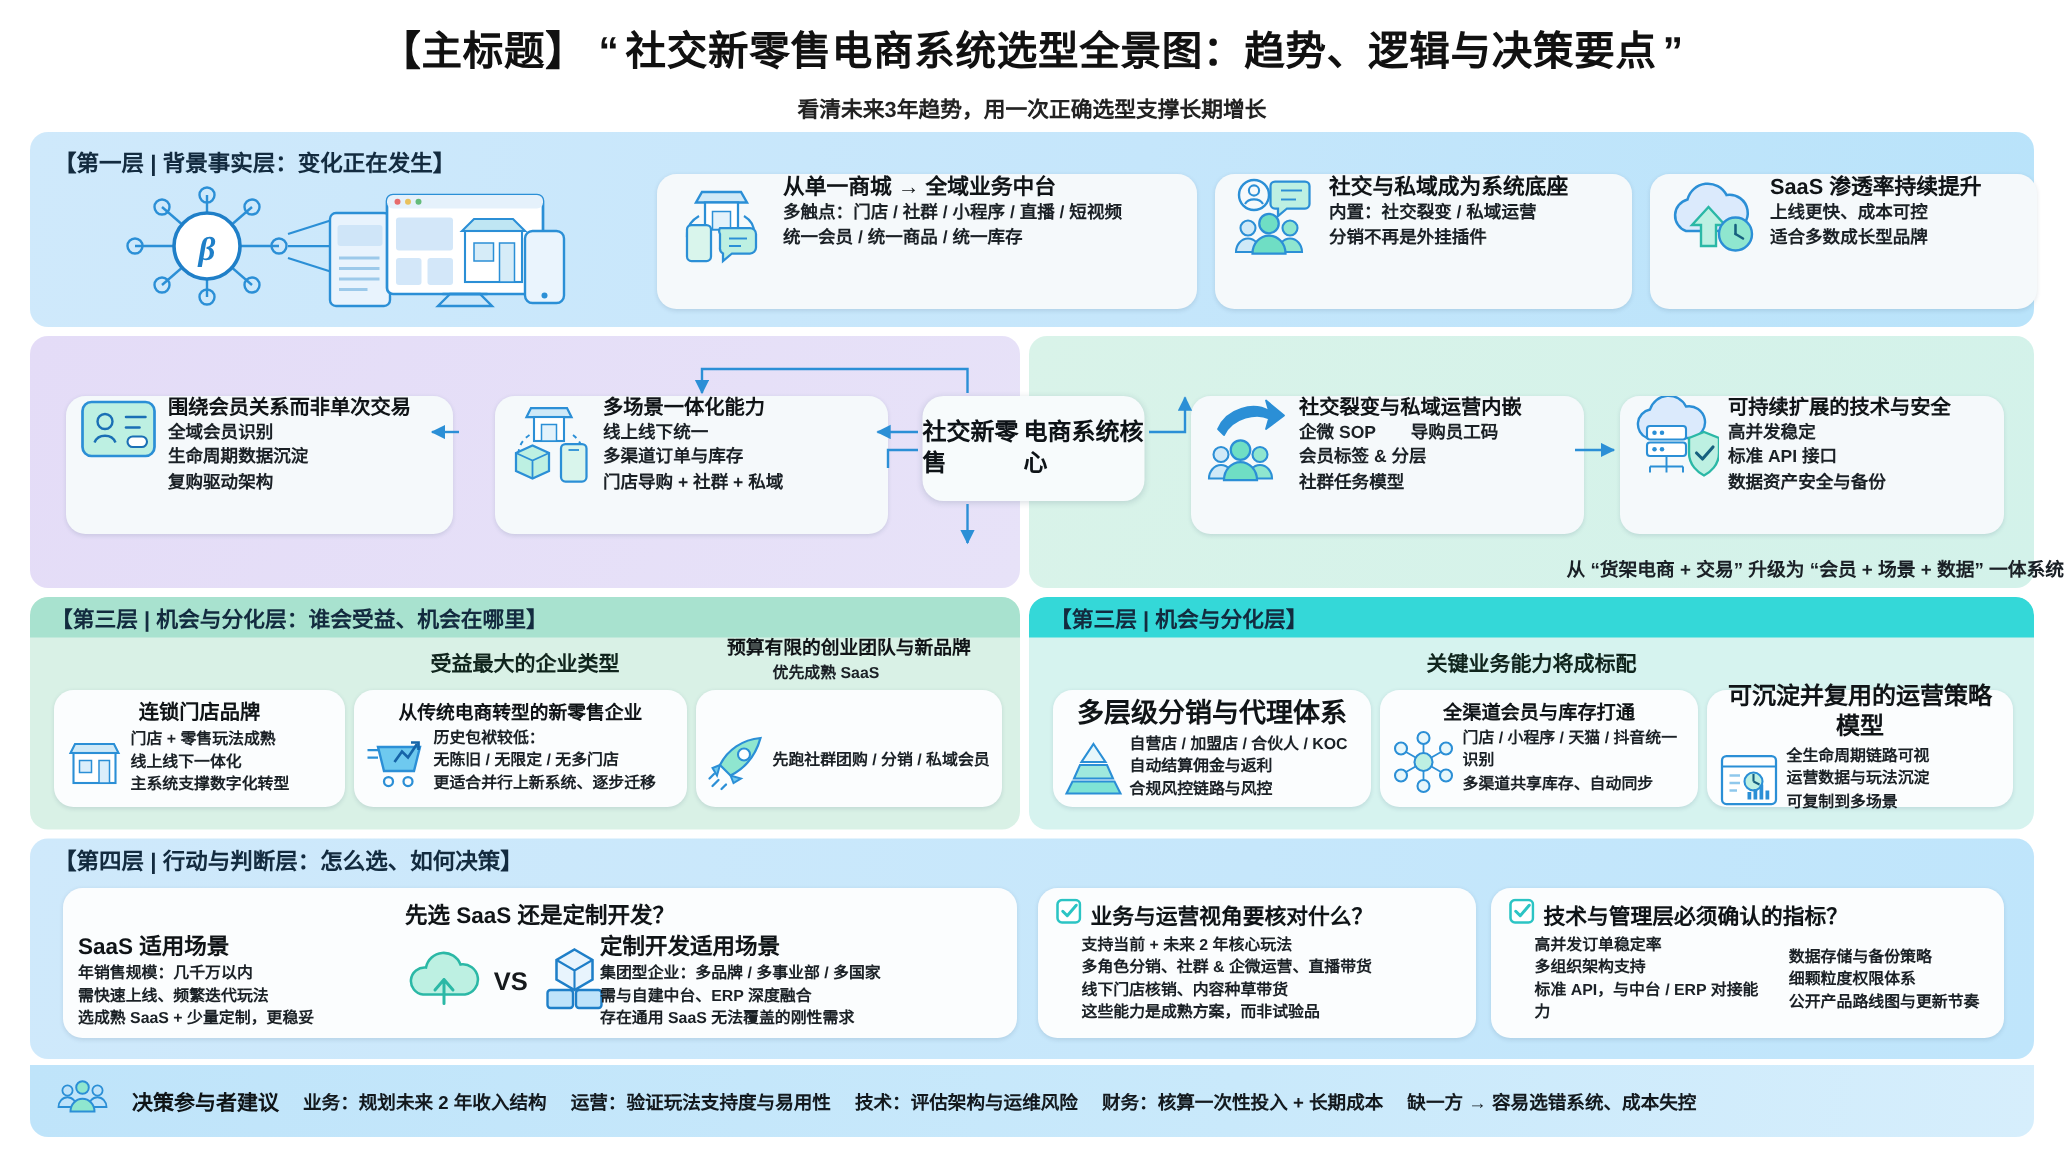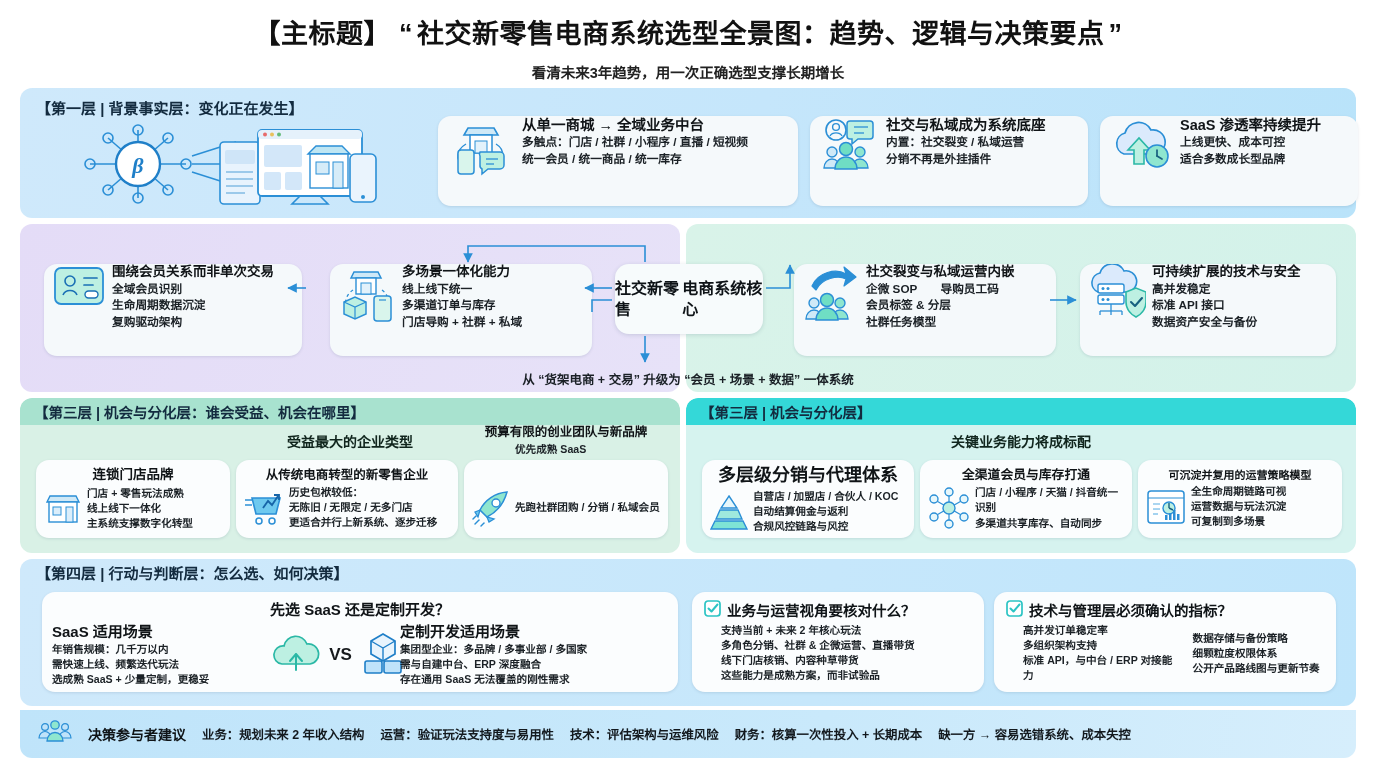--- a/index.html
+++ b/index.html
@@ -61,21 +61,21 @@
   .c-line.xs { font-size: 10.6px; }
 
   .center-title { text-align: center; }
 
   
   .hub { position: absolute; background: #f7fbfc; border-radius: 14px;
          box-shadow: 0 1px 4px rgba(30,60,90,.16); display: flex; 
          align-items: center; justify-content: center; }
   .hub div { font-size: 16px; font-weight: bold; color: #0e1317; line-height: 1.32; }
 
-  .l2-footnote { position: absolute; width: 100%; text-align: center; font-size: 12.5px;
+  .l2-footnote { position: absolute; width: 100%; text-align: right; font-size: 12.5px;
                  font-weight: bold; color: #1a2026; }
 
   .section-cap { text-align: center; font-size: 14px; font-weight: bold; color: #10251d;
                  margin-top: 6px; }
 
   
   .q-title { font-size: 15px; font-weight: bold; color: #101417; text-align: center; }
   .vs-col { display: flex; align-items: center; justify-content: center; gap: 9px; }
   .vs-txt { font-size: 17px; font-weight: bold; color: #16191c; }
   .chk { display: inline-block; vertical-align: middle; margin-right: 6px; }
@@ -487,21 +487,21 @@
           </svg>
         </div>
         <div class="card-txt" style="margin-left:4px;">
           <div class="c-line xs">门店 / 小程序 / 天猫 / 抖音统一识别</div>
           <div class="c-line xs">多渠道共享库存、自动同步</div>
         </div>
       </div>
     </div>
 
     <div class="card white" style="left:452px;top:62px;width:204px;height:78px;padding:0 7px;flex-direction:column;align-items:stretch;justify-content:center;">
-      <div class="c-title sm center-title" style="font-size:11px;">可沉淀并复用的运营策略模型</div>
+      <div class="c-title sm center-title" style="font-size:16px;">可沉淀并复用的运营策略模型</div>
       <div style="display:flex;align-items:center;margin-top:2px;">
         <div class="card-ico">
           <svg width="42" height="40" viewBox="0 0 42 40">
             <rect x="3" y="4" width="36" height="32" rx="3" fill="#fff" stroke="#2b8fd6" stroke-width="1.5"></rect>
             <line x1="3" y1="11" x2="39" y2="11" stroke="#2b8fd6" stroke-width="1.2"></line>
             <g stroke="#8fc8ec" stroke-width="1.6">
                 <line x1="8" y1="17" x2="15" y2="17"></line>
                 <line x1="8" y1="22" x2="15" y2="22"></line>
                 <line x1="8" y1="27" x2="13" y2="27"></line>
               </g>

